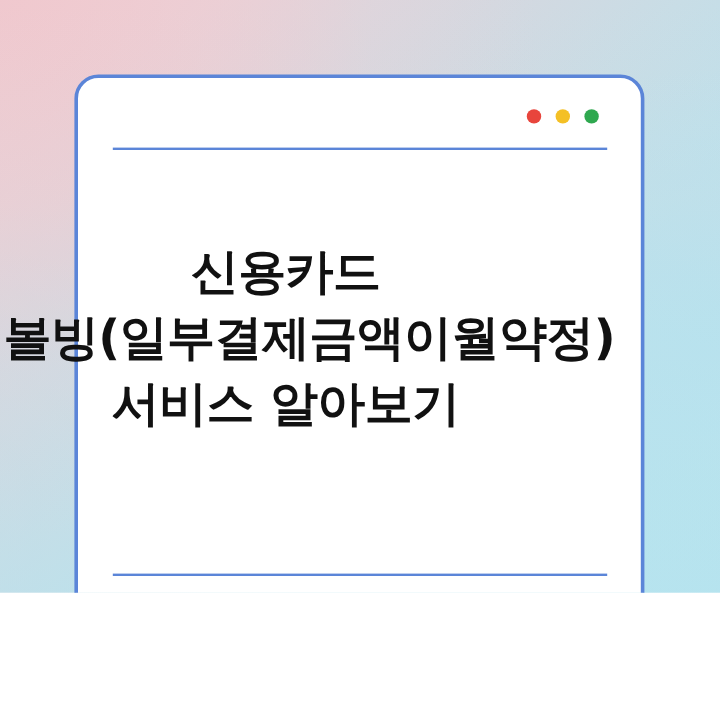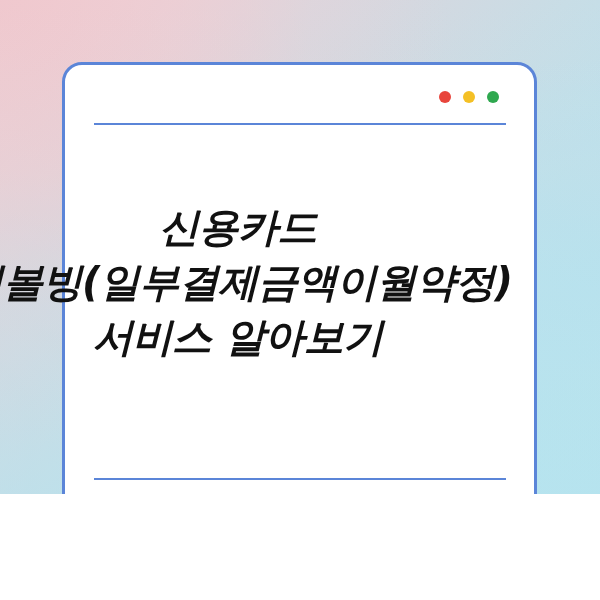--- a/index.html
+++ b/index.html
@@ -12,21 +12,20 @@
     height: 600px;
     overflow: hidden;
     font-family: "DejaVu Sans", "Liberation Sans", sans-serif;
   }
 
   #stage {
     position: relative;
     width: 600px;
     height: 494px;
     overflow: hidden;
-    font-style: italic;
   }
 
   
   .bg {
     position: absolute;
     inset: 0;
     background:
       linear-gradient(135deg,
         #f1ced2 0%,
         #ecd0d6 12%,

